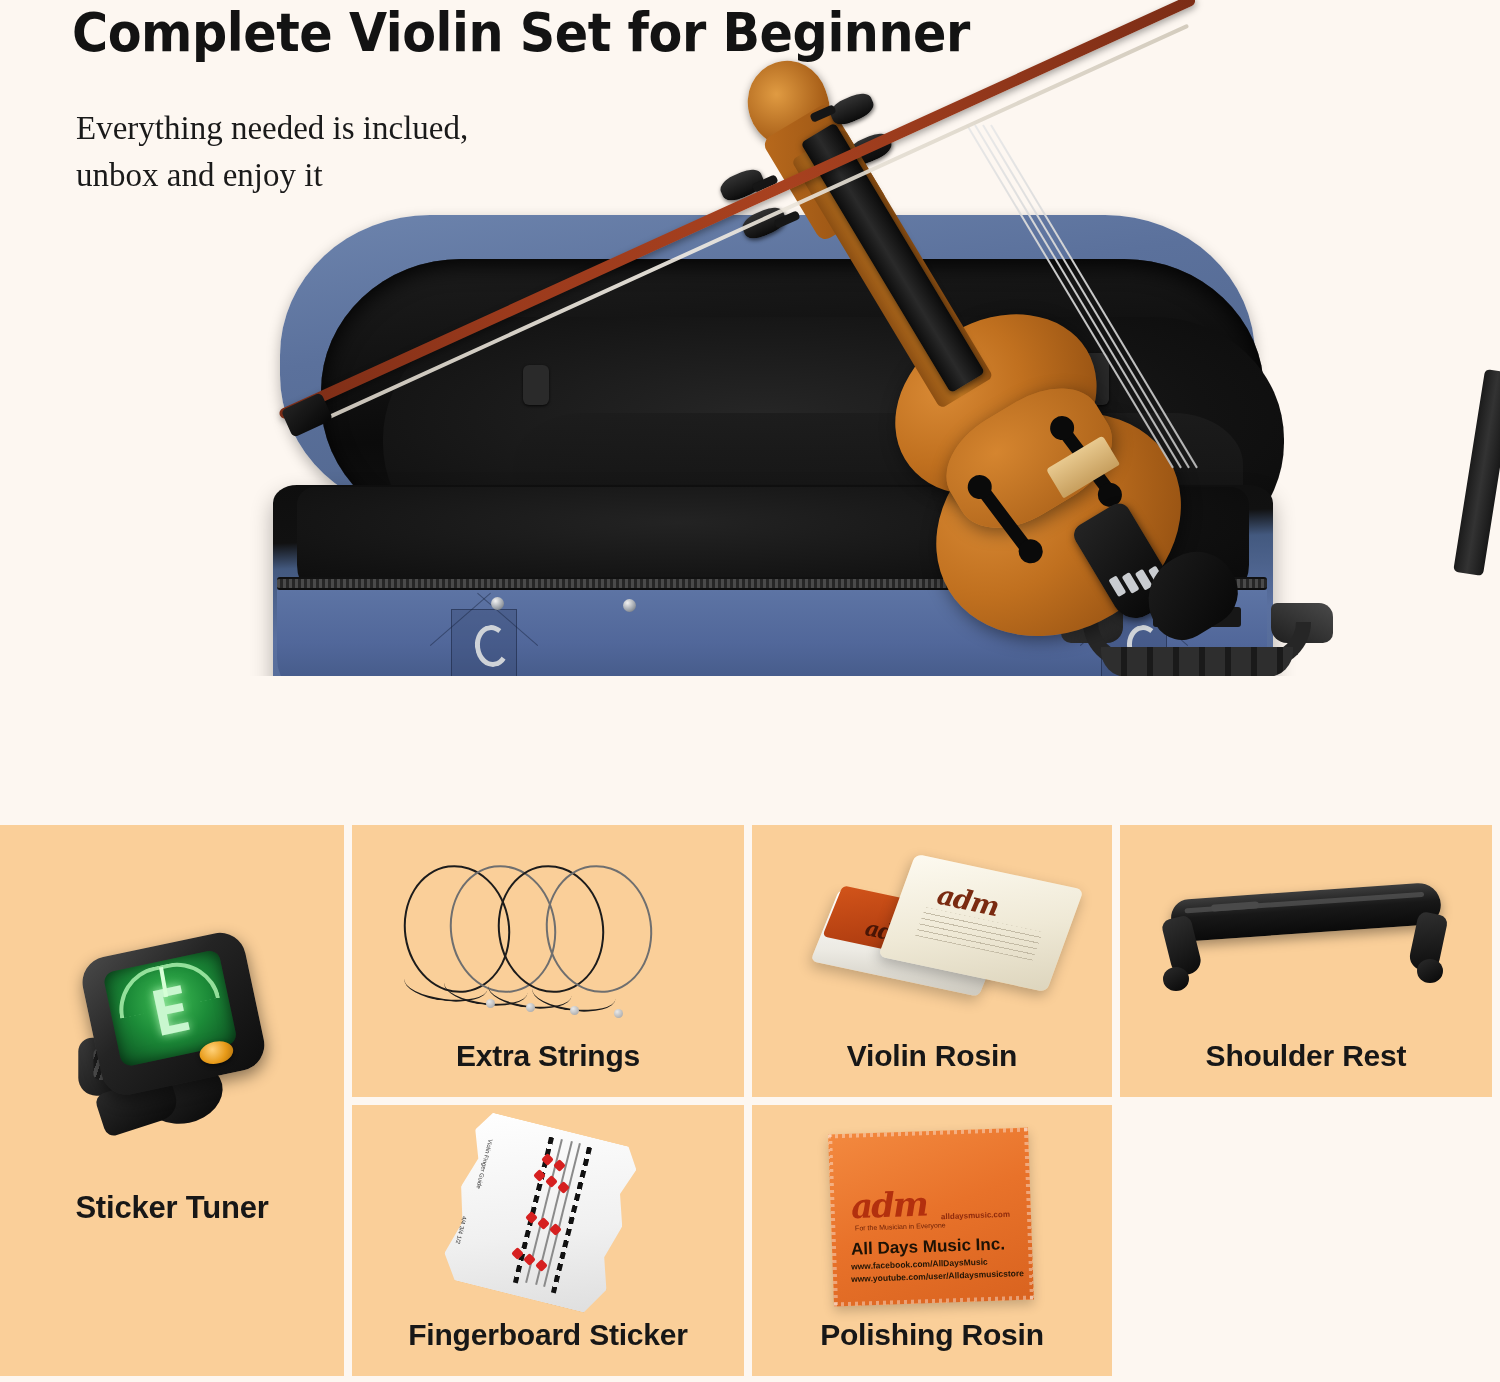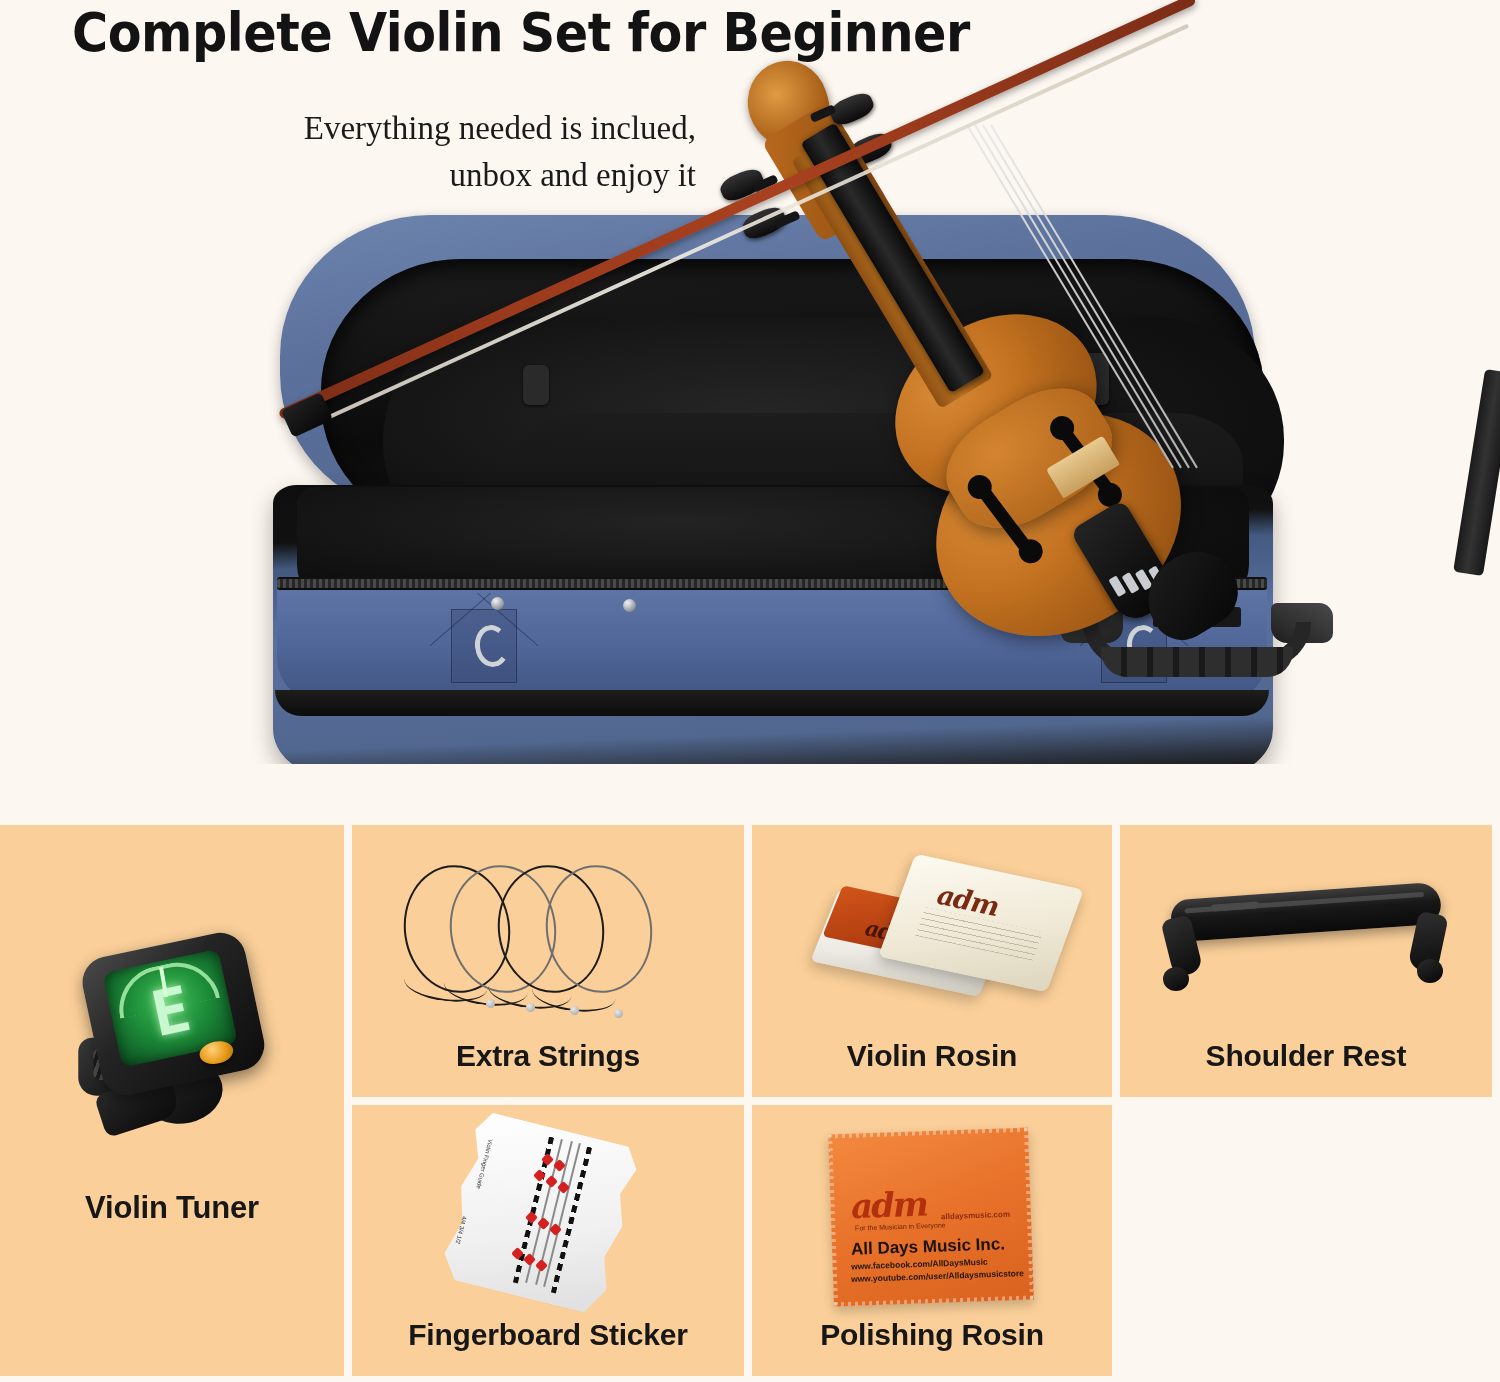--- a/index.html
+++ b/index.html
@@ -7,22 +7,22 @@
   html,body { width:1500px; height:1382px; }
   body {
     background:#FDF7F1;
     font-family:"Liberation Sans", sans-serif;
     overflow:hidden;
     position:relative;
   }
 
   
   #hero {
-    position:absolute; left:0; top:0; width:1500px; height:764px;
-    background:#FDF7F1; overflow:hidden;text-align:right;
+    position:absolute; left:0; top:0; width:1500px; height:676px;
+    background:#FDF7F1; overflow:hidden;
   }
   #title {
     position:absolute; left:72px; top:2px;
     font-size:53px; font-weight:bold; color:#131313;
     font-family:"DejaVu Sans", sans-serif;
     letter-spacing:-0.5px; white-space:nowrap;
     transform:scaleX(0.93); transform-origin:left center;
   }
   #subtitle {
     position:absolute; left:76px; top:105px;
@@ -595,21 +595,21 @@
         <div class="tuner-clip2"></div>
         <div class="tuner-head"></div>
         <div class="tuner-screen">
           <span class="tuner-note">E</span>
         </div>
         <div class="tuner-arc"></div>
         <div class="tuner-needle"></div>
         <div class="tuner-btn"></div>
       </div>
     </div>
-    <div class="panel-label">Violin Tuner</div>
+    <div class="panel-label">Sticker Tuner</div>
   </div>
 
   <div class="panel">
     <div class="art" style="top:34px;">
       <div class="strings">
         <div class="coil" style="left:6px;"></div>
         <div class="coil light" style="left:52px;"></div>
         <div class="coil" style="left:100px;"></div>
         <div class="coil light" style="left:148px;"></div>
         <div class="tail" style="left:6px;top:108px;"></div>

